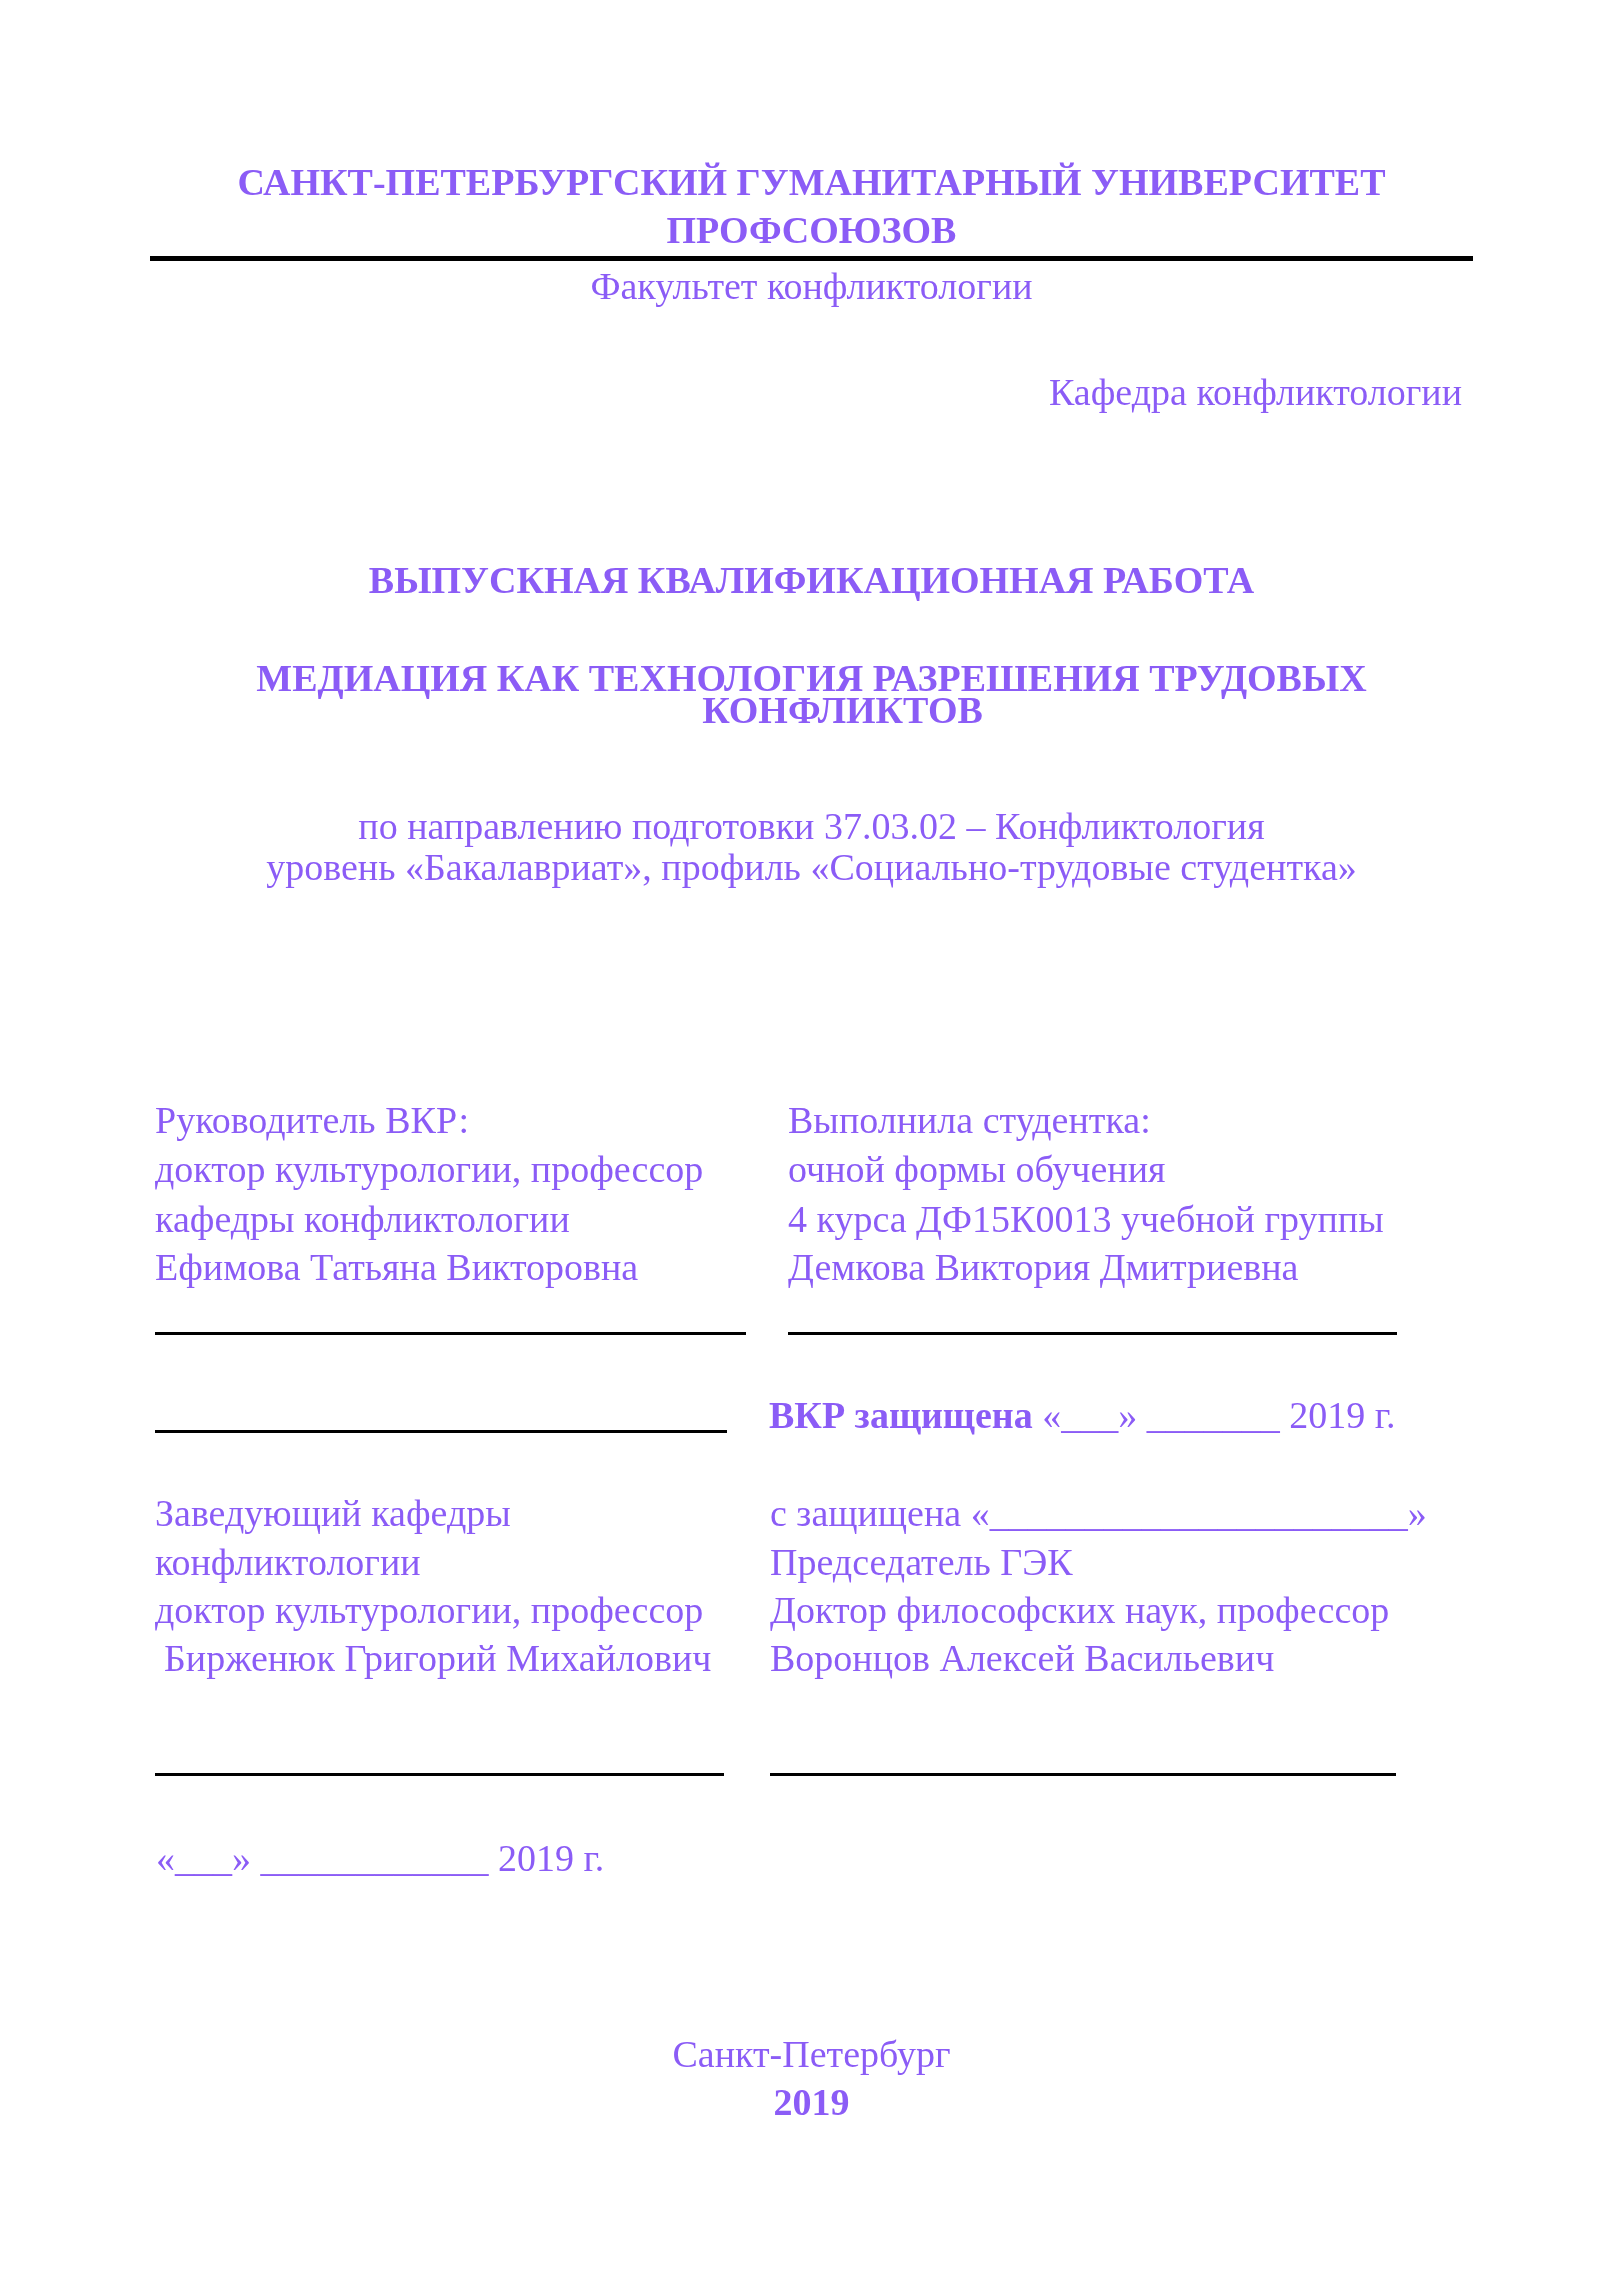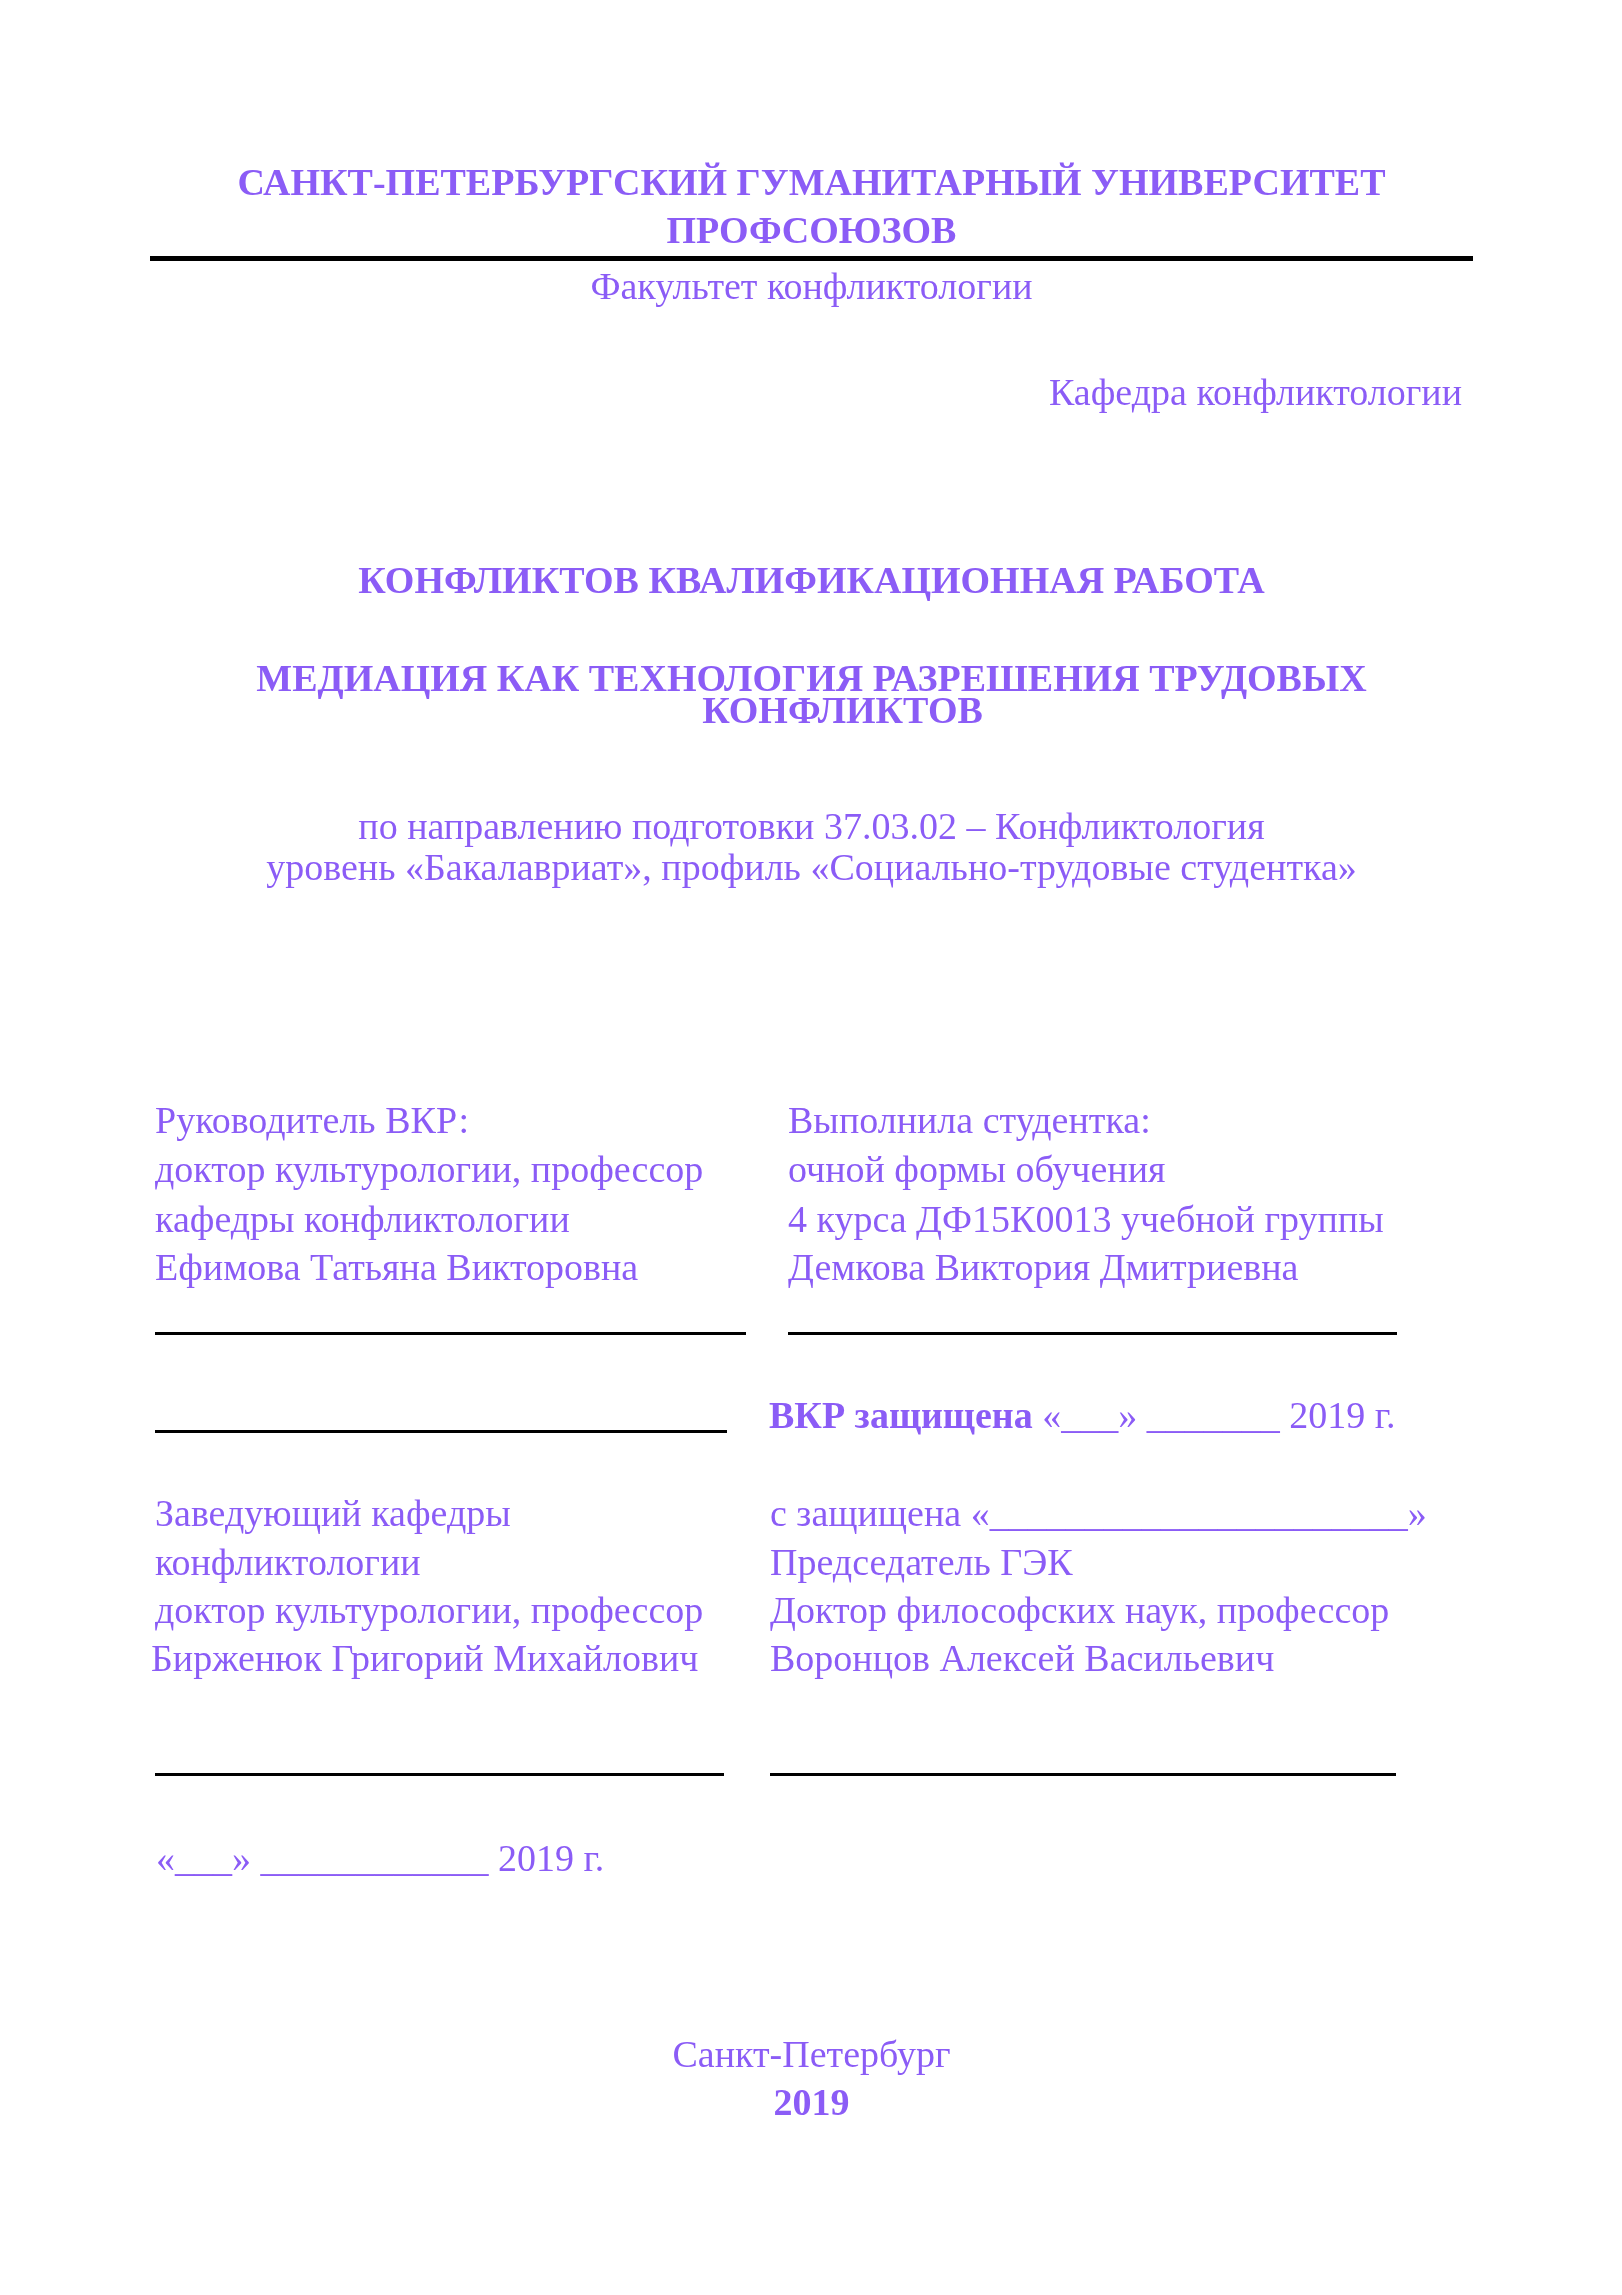--- a/index.html
+++ b/index.html
@@ -16,21 +16,21 @@
 <body>
 
 <div class="page">
 
   <div class="t b center" style="top:163px;">САНКТ-ПЕТЕРБУРГСКИЙ ГУМАНИТАРНЫЙ УНИВЕРСИТЕТ</div>
   <div class="t b center" style="top:211px;">ПРОФСОЮЗОВ</div>
   <div class="rule" style="left:150px; top:256px; width:1323px; height:4.7px;"></div>
   <div class="t center" style="top:267px;">Факультет конфликтологии</div>
   <div class="t" style="left:1049px; top:373px;">Кафедра конфликтологии</div>
 
-  <div class="t b center" style="top:561px;">КОНФЛИКТОВ КВАЛИФИКАЦИОННАЯ РАБОТА</div>
+  <div class="t b center" style="top:561px;">ВЫПУСКНАЯ КВАЛИФИКАЦИОННАЯ РАБОТА</div>
   <div class="t b center" style="top:659px;">МЕДИАЦИЯ КАК ТЕХНОЛОГИЯ РАЗРЕШЕНИЯ ТРУДОВЫХ</div>
   <div class="t b center" style="top:691px;margin-left:31px;">КОНФЛИКТОВ</div>
   <div class="t center" style="top:807px;">по направлению подготовки 37.03.02 – Конфликтология</div>
   <div class="t center" style="top:848px;">уровень «Бакалавриат», профиль «Социально-трудовые студентка»</div>
 
   <div class="t" style="left:155px; top:1101px;">Руководитель ВКР:</div>
   <div class="t" style="left:155px; top:1150px;">доктор культурологии, профессор</div>
   <div class="t" style="left:155px; top:1248px;">Ефимова Татьяна Викторовна</div>
   <div class="t" style="left:155px; top:1200px;">кафедры конфликтологии</div>
   <div class="sig" style="left:155px; top:1332px; width:591px;"></div>
@@ -40,21 +40,21 @@
   <div class="t" style="left:788px; top:1200px;">4 курса ДФ15К0013 учебной группы</div>
   <div class="t" style="left:788px; top:1248px;">Демкова Виктория Дмитриевна</div>
   <div class="sig" style="left:788px; top:1332px; width:609px;"></div>
 
   <div class="sig" style="left:155px; top:1430px; width:572px;"></div>
   <div class="t" style="left:769px; top:1396px;"><span class="b">ВКР защищена</span><span> «___» _______ 2019 г.</span></div>
 
   <div class="t" style="left:155px; top:1494px;">Заведующий кафедры</div>
   <div class="t" style="left:155px; top:1543px;">конфликтологии</div>
   <div class="t" style="left:155px; top:1591px;">доктор культурологии, профессор</div>
-  <div class="t" style="left:151px; top:1639px;">Бирженюк Григорий Михайлович</div>
+  <div class="t" style="left:164px; top:1639px;">Бирженюк Григорий Михайлович</div>
   <div class="sig" style="left:155px; top:1773px; width:569px;"></div>
 
   <div class="t" style="left:770px; top:1494px;">с защищена «______________________»</div>
   <div class="t" style="left:770px; top:1543px;">Председатель ГЭК</div>
   <div class="t" style="left:770px; top:1591px;">Доктор философских наук, профессор</div>
   <div class="t" style="left:770px; top:1639px;">Воронцов Алексей Васильевич</div>
   <div class="sig" style="left:770px; top:1773px; width:626px;"></div>
 
   <div class="t" style="left:156px; top:1839px;">«___» ____________ 2019 г.</div>
 

